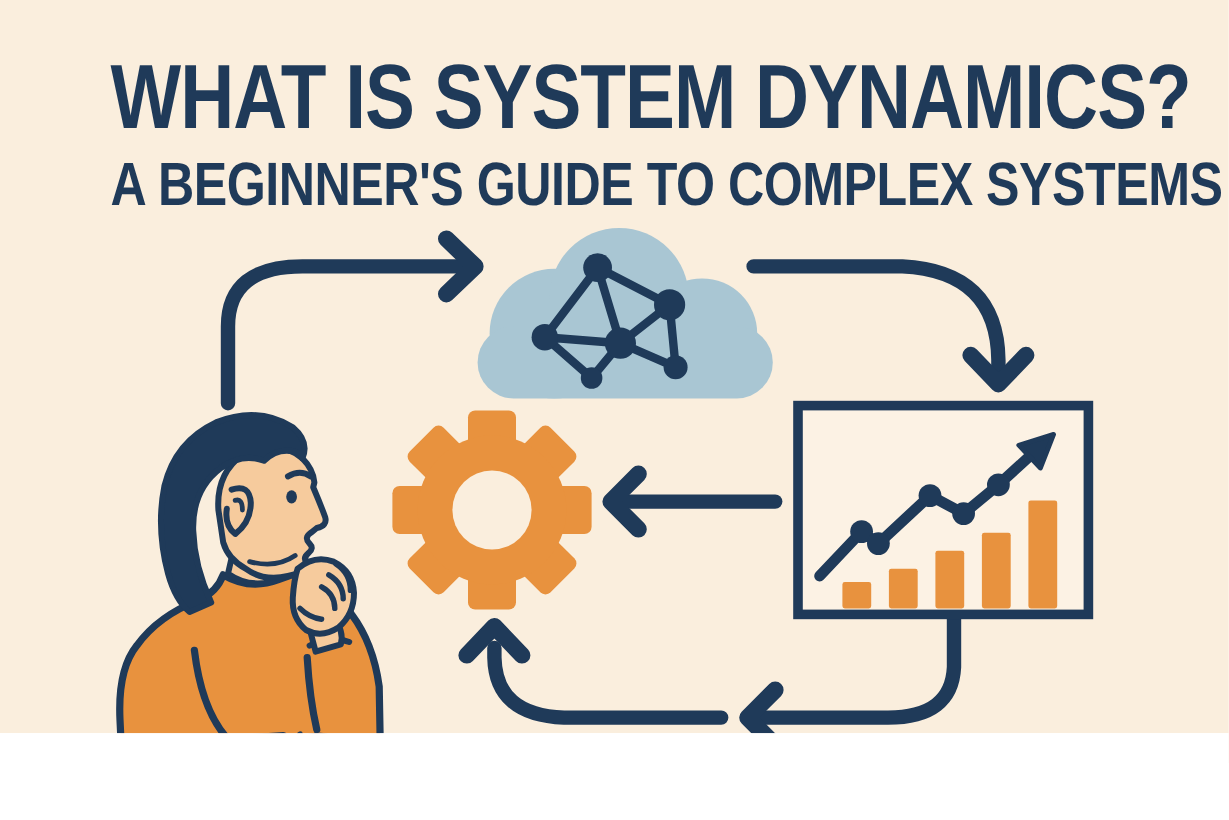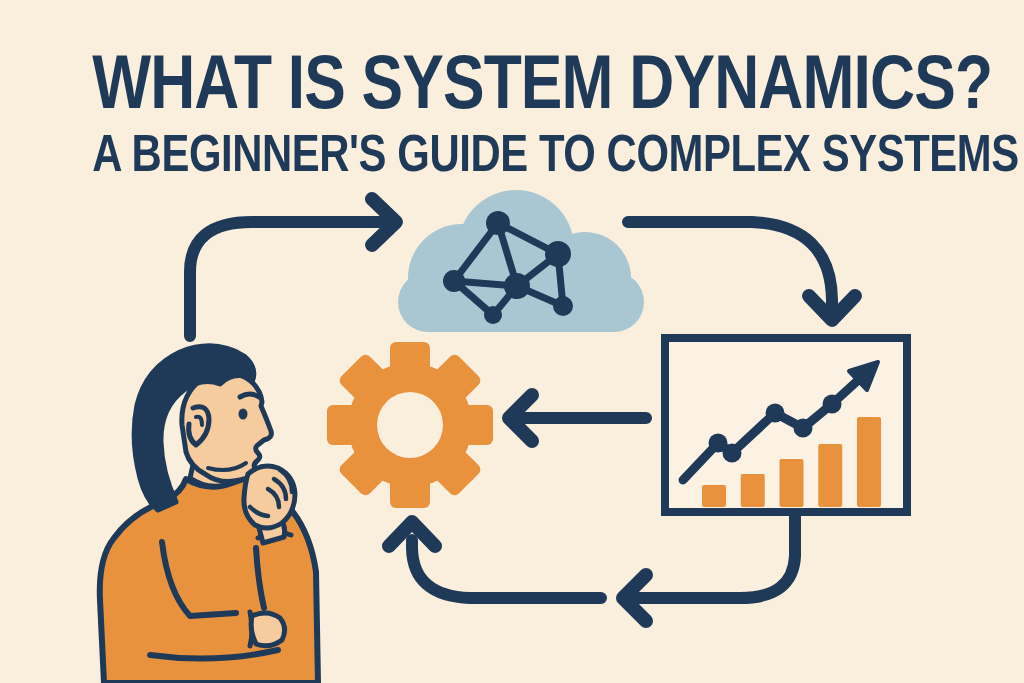--- a/index.html
+++ b/index.html
@@ -1,18 +1,18 @@
 <!DOCTYPE html>
 <html style="--background: #faeedd; --panel_background: #fcf2e4; --navy: #1f3a59; --orange: #e8923e; --cloud_blue: #a9c6d3; --skin: #f6cb9d;"><head>
 <meta charset="utf-8">
 <style>
   html,body{margin:0;padding:0;}
   .canvas{
     position:relative;
-    width:1024px;height:683px;
+    width:1024px;height:611px;
     background:var(--background,#faeedd);
     overflow:hidden;
     font-family:"Liberation Sans","DejaVu Sans",sans-serif;
   }
   .scene{position:absolute;left:0;top:0;width:1024px;height:683px;}
   .title-block{
     position:absolute;left:0;top:44px;width:1024px;
     text-align:center;color:var(--navy,#1f3a59);
     font-weight:700;line-height:1;z-index:2;
   }

